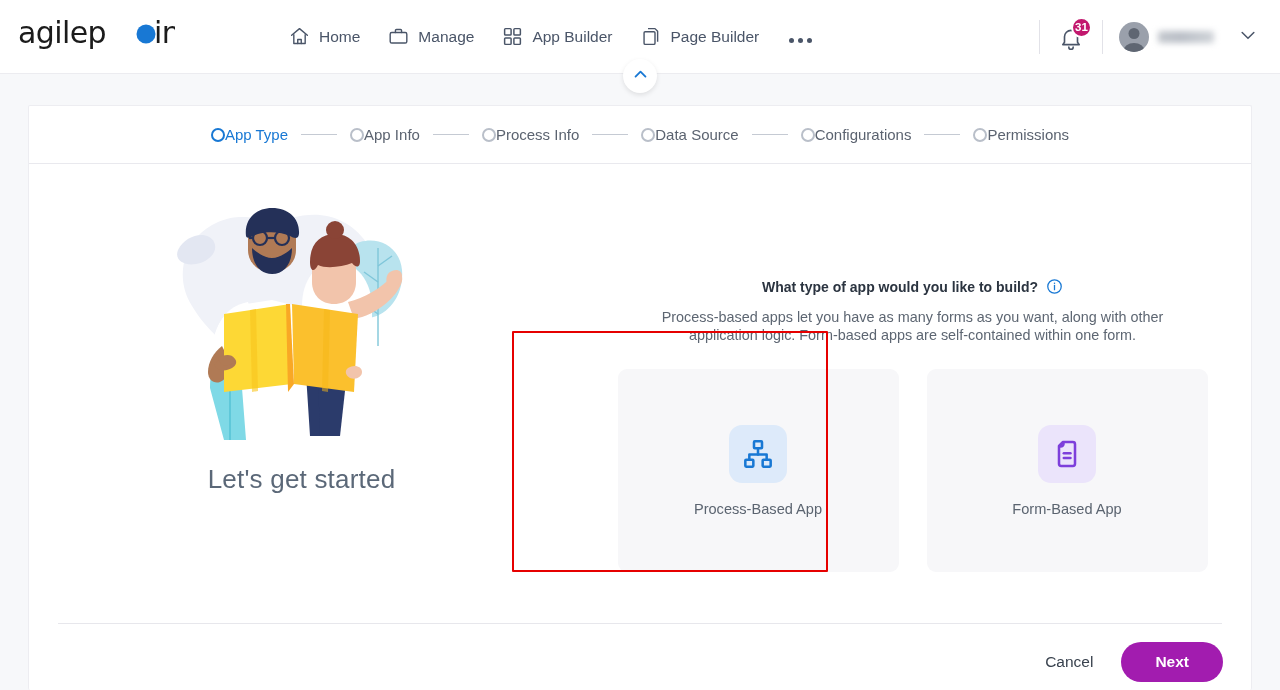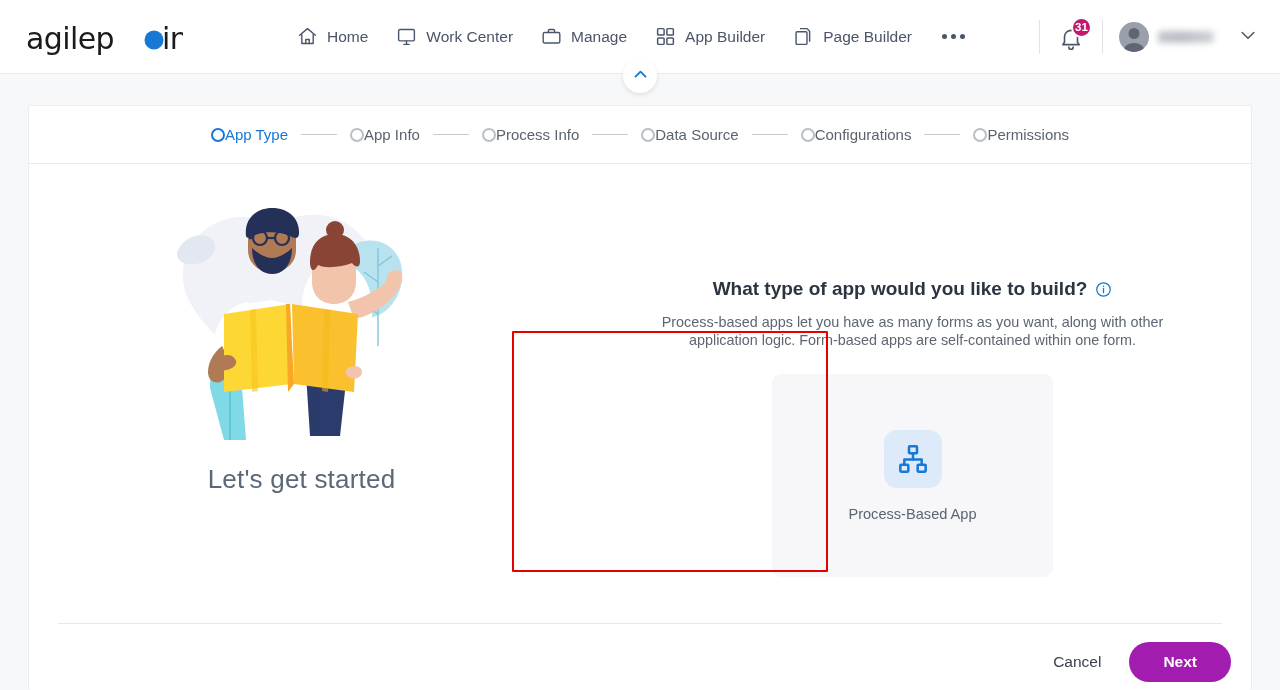--- a/index.html
+++ b/index.html
@@ -12,23 +12,23 @@
 
   
   .header {
     position: absolute; top: 0; left: 0;
     width: 1280px; height: 74px;
     background: #ffffff;
     display: flex; align-items: center;
     border-bottom: 1px solid #ececf0;
     z-index: 5;
   }
-  .logo { margin-left: 26px; display: flex; align-items: flex-end; height: 40px; }
-
-  .nav { display: flex; align-items: center; margin-left: 100px; gap: 0px; }
+  .logo { margin-left: 18px; display: flex; align-items: flex-start; height: 40px; }
+
+  .nav { display: flex; align-items: flex-end; margin-left: 100px; gap: 0px; }
   .nav-item {
     display: flex; align-items: center; gap: 9px;
     padding: 6px 14px; cursor: pointer;
     color: #4a5568; font-size: 15.5px;
     white-space: nowrap;
   }
   .nav-item svg { display: block; }
   .dots {
     display: flex; gap: 4px; align-items: center;
     padding: 10px 16px; cursor: pointer;
@@ -110,21 +110,21 @@
     width: 545px; display: flex; flex-direction: column;
     align-items: center; justify-content: flex-start; padding-top: 18px;
   }
   .illus { width: 300px; height: 270px; }
   .started {
     font-size: 26px; color: #5b6878; margin-top: 8px; letter-spacing: .2px;
   }
 
   .right-col { flex: 1; padding-top: 110px; }
   .headline {
-    font-size: 19px; font-weight: 700; color: #2b3440;
+    font-size: 14px; font-weight: 700; color: #2b3440;
     text-align: center; display: flex; align-items: center;
     justify-content: center; gap: 8px;
   }
   .info-icon { cursor: pointer; display: inline-flex; }
   .subtext {
     margin: 13px auto 0; width: 545px; text-align: center;
     font-size: 14.4px; line-height: 18px; color: #5d6672;
   }
 
   .cards {
@@ -152,21 +152,21 @@
     border: 2.5px solid #e60000; pointer-events: none;
     border-radius: 1px;
   }
 
   
   .footer-divider {
     position: absolute; left: 29px; right: 29px; bottom: 66px;
     height: 1px; background: #e7e7ec;
   }
   .footer {
-    position: absolute; right: 20px; bottom: 8px;
+    position: absolute; right: 28px; bottom: 8px;
     display: flex; align-items: center; gap: 22px;
   }
   .cancel-btn {
     font-size: 15.5px; color: #39424e; background: none; border: none;
     cursor: pointer; padding: 8px 6px; font-family: inherit;
   }
   .next-btn {
     background: #a21caf; color: #fff; border: none;
     font-size: 15.5px; font-weight: 700; font-family: inherit;
     padding: 0 34px; height: 40px; border-radius: 20px; cursor: pointer;
@@ -191,30 +191,20 @@
       <span>
         <svg width="21" height="21" viewBox="0 0 24 24" fill="none" stroke="#4a5568" stroke-width="1.6" stroke-linecap="round" stroke-linejoin="round">
           <path d="M3 10.5 12 3l9 7.5"></path>
             <path d="M5.5 9.8V20h13V9.8"></path>
             <path d="M10 20v-4.5h4V20"></path>
         </svg>
       </span>
       <span>Home</span>
     </div>
 
-    <div class="nav-item">
-      <span>
-        <svg width="21" height="21" viewBox="0 0 24 24" fill="none" stroke="#4a5568" stroke-width="1.6" stroke-linecap="round" stroke-linejoin="round">
-          <rect x="3" y="4" width="18" height="13" rx="1.6"></rect>
-            <path d="M9 21h6"></path>
-            <path d="M12 17v4"></path>
-        </svg>
-      </span>
-      <span>Work Center</span>
-    </div>
 
     <div class="nav-item">
       <span>
         <svg width="21" height="21" viewBox="0 0 24 24" fill="none" stroke="#4a5568" stroke-width="1.6" stroke-linecap="round" stroke-linejoin="round">
           <rect x="2.5" y="7.5" width="19" height="12" rx="1.8"></rect>
             <path d="M8.5 7.5V5.2c0-.7.5-1.2 1.2-1.2h4.6c.7 0 1.2.5 1.2 1.2v2.3"></path>
         </svg>
       </span>
       <span>Manage</span>
     </div>
@@ -406,20 +396,31 @@
               <rect x="9" y="2.5" width="6" height="5.2" rx=".6"></rect>
               <rect x="2.5" y="16.3" width="6" height="5.2" rx=".6"></rect>
               <rect x="15.5" y="16.3" width="6" height="5.2" rx=".6"></rect>
               <path d="M12 7.7v4.6" stroke-linecap="round"></path>
               <path d="M5.5 16.3v-4h13v4" stroke-linecap="round"></path>
             </svg>
           </div>
           <div class="card-label">Process-Based App</div>
         </div>
 
+        <div class="card">
+          <div class="card-icon-box purple">
+            <svg width="32" height="32" viewBox="0 0 24 24" fill="none" stroke="#7d3fdb" stroke-width="1.9" stroke-linecap="round" stroke-linejoin="round">
+              <path d="M9 3h7.4c1 0 1.6.7 1.6 1.6v14.8c0 1-.7 1.6-1.6 1.6H7.6c-1 0-1.6-.7-1.6-1.6V6z"></path>
+              <path d="M9.4 3.2c.2 2.3-.6 3.3-3 3.1"></path>
+              <path d="M9.6 11.4h5"></path>
+                <path d="M9.6 15h5"></path>
+            </svg>
+          </div>
+          <div class="card-label">Form-Based App</div>
+        </div>
       </div>
 
       <div class="annot"></div>
     </div>
   </div>
 
   <div class="footer-divider"></div>
 
   <div class="footer">
     <button class="cancel-btn">Cancel</button>

